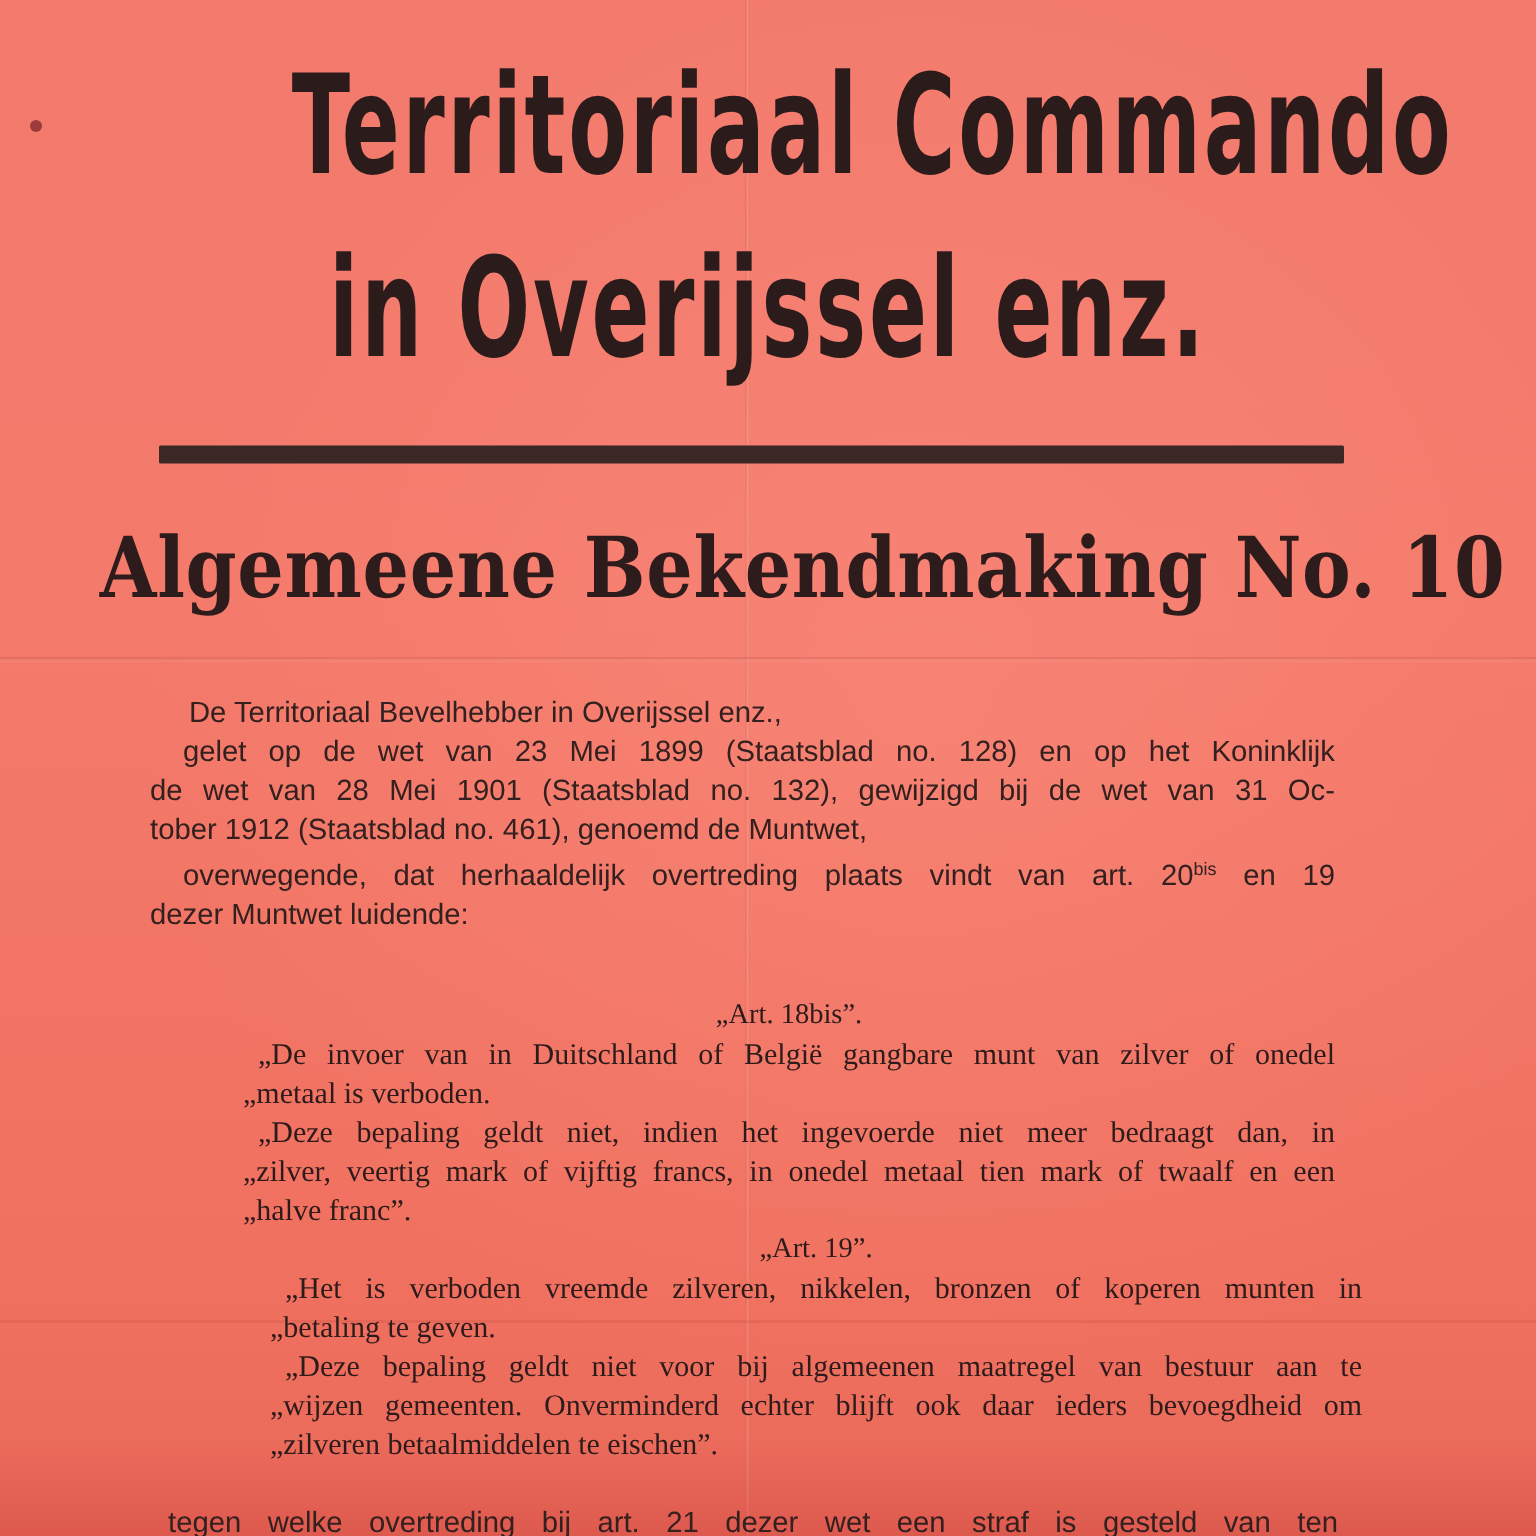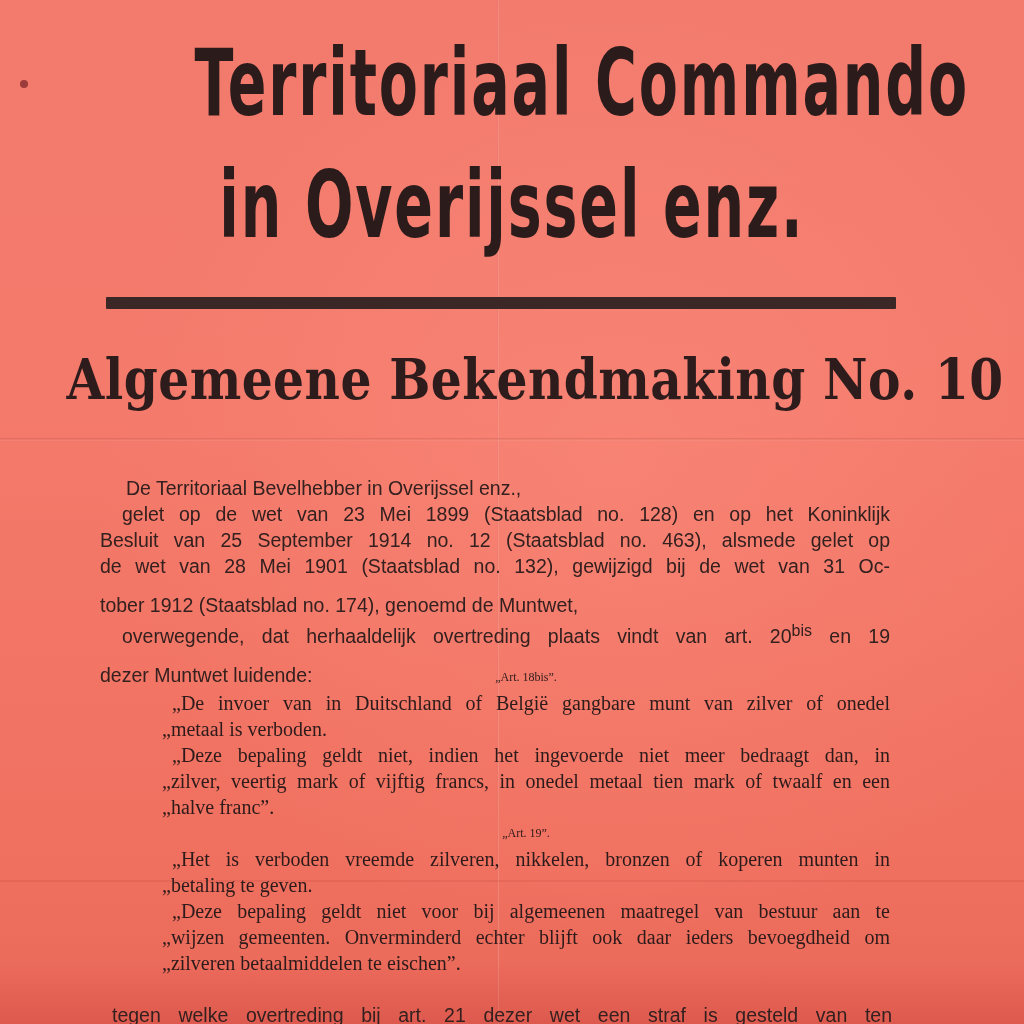--- a/index.html
+++ b/index.html
@@ -93,21 +93,21 @@
   .body-sans {
     position: absolute;
     left: 100px; width: 790px;
     font-family: "Liberation Sans", sans-serif;
     font-size: 19.5px;
     line-height: 26px;
     color: #33201f;
     text-align: justify;
   }
   .line { display: block; white-space: nowrap; text-align-last: justify; }
-  .line.last { text-align-last: left; margin-top: 13px; }
+  .line.last { text-align-last: left; }
   .indent { padding-left: 22px; }
   .body-serif {
     position: absolute;
     left: 162px; width: 728px;
     font-family: "Liberation Serif", serif;
     font-size: 20px;
     line-height: 26px;
     color: #2d1b1b;
   }
   .serif-line {
@@ -116,23 +116,23 @@
     text-align: justify;
     text-align-last: justify;
     transform: scaleX(1);
   }
   .serif-line.last { text-align-last: left; }
   .serif-line.indent { padding-left: 10px; }
   .art-head {
     display: block;
     text-align: center;
     font-family: "Liberation Serif", serif;
-    font-size: 12px;
+    font-size: 19px;
   }
-  sup { font-size: 16px; vertical-align: 7px; }
+  sup { font-size: 12px; vertical-align: 7px; }
 </style>
 </head>
 <body>
 
 <div class="paper"></div>
 <div class="fold-v"></div>
 <div class="fold-h"></div>
 <div class="fold-h2"></div>
 <div class="shadow-bottom"></div>
 <div class="pin-dot"></div>
@@ -140,37 +140,36 @@
 <div class="title title-1">Territoriaal Commando</div>
 <div class="title title-2">in Overijssel enz.</div>
 
 <div class="rule"></div>
 
 <div class="heading">Algemeene Bekendmaking No. 10</div>
 
 <div class="body-sans" style="top:462px;">
   <span class="line last" style="padding-left:26px;">De Territoriaal Bevelhebber in Overijssel enz.,</span>
   <span class="line indent">gelet op de wet van 23 Mei 1899 (Staatsblad no. 128) en op het Koninklijk</span>
-  <span class="line">Besluit van 25 September 1914 no. 12 (Staatsblad no. 463), alsmede gelet op</span>
   <span class="line">de wet van 28 Mei 1901 (Staatsblad no. 132), gewijzigd bij de wet van 31 Oc-</span>
-  <span class="line last">tober 1912 (Staatsblad no. 174), genoemd de Muntwet,</span>
+  <span class="line last">tober 1912 (Staatsblad no. 461), genoemd de Muntwet,</span>
   <span class="line indent"><span>overwegende, dat herhaaldelijk overtreding plaats vindt van art. 20</span><sup>bis</sup><span> en 19</span></span>
   <span class="line last">dezer Muntwet luidende:</span>
 </div>
 
 <div class="body-serif" style="top:664px;">
   <span class="art-head">„Art. 18bis”.</span>
   <span class="serif-line indent">„De invoer van in Duitschland of België gangbare munt van zilver of onedel</span>
   <span class="serif-line last">„metaal is verboden.</span>
   <span class="serif-line indent">„Deze bepaling geldt niet, indien het ingevoerde niet meer bedraagt dan, in</span>
   <span class="serif-line">„zilver, veertig mark of vijftig francs, in onedel metaal tien mark of twaalf en een</span>
   <span class="serif-line last">„halve franc”.</span>
 </div>
 
-<div class="body-serif" style="top:820px;">
+<div class="body-serif" style="top:820px;margin-left:18px;">
   <span class="art-head">„Art. 19”.</span>
   <span class="serif-line indent">„Het is verboden vreemde zilveren, nikkelen, bronzen of koperen munten in</span>
   <span class="serif-line last">„betaling te geven.</span>
   <span class="serif-line indent">„Deze bepaling geldt niet voor bij algemeenen maatregel van bestuur aan te</span>
   <span class="serif-line">„wijzen gemeenten. Onverminderd echter blijft ook daar ieders bevoegdheid om</span>
   <span class="serif-line last">„zilveren betaalmiddelen te eischen”.</span>
 </div>
 
 <div class="body-sans" style="top:1002px; left:112px; width:780px;">
   <span class="line">tegen welke overtreding bij art. 21 dezer wet een straf is gesteld van ten</span>

